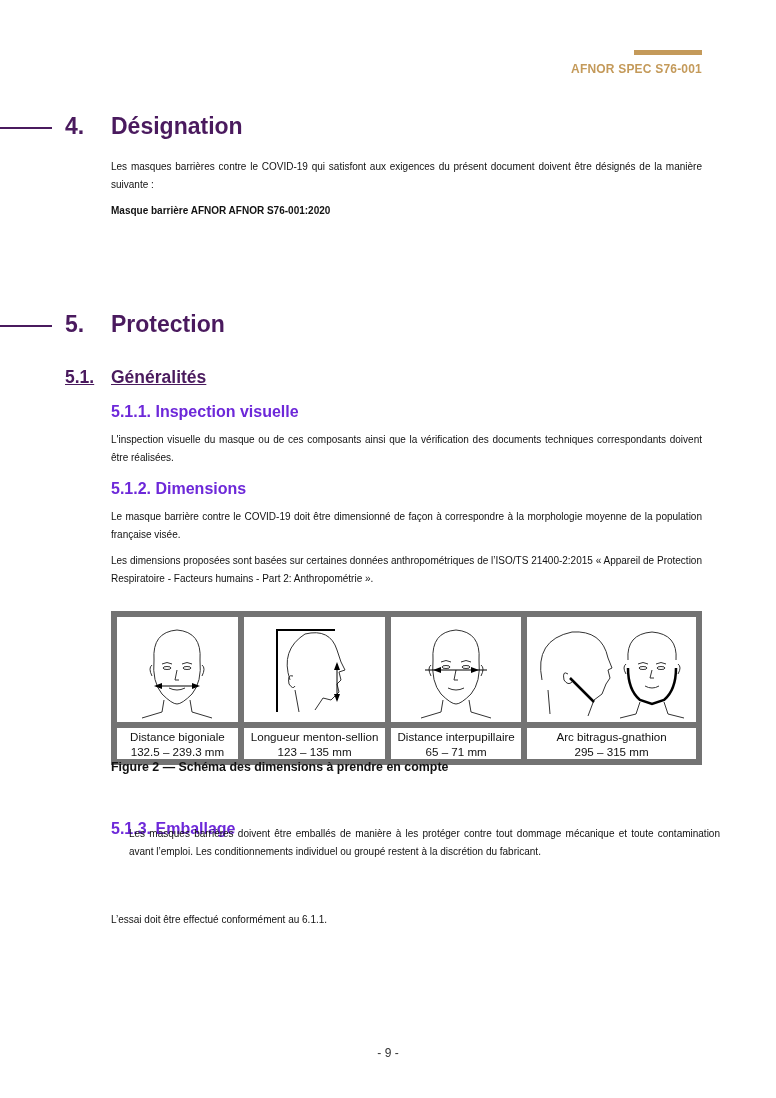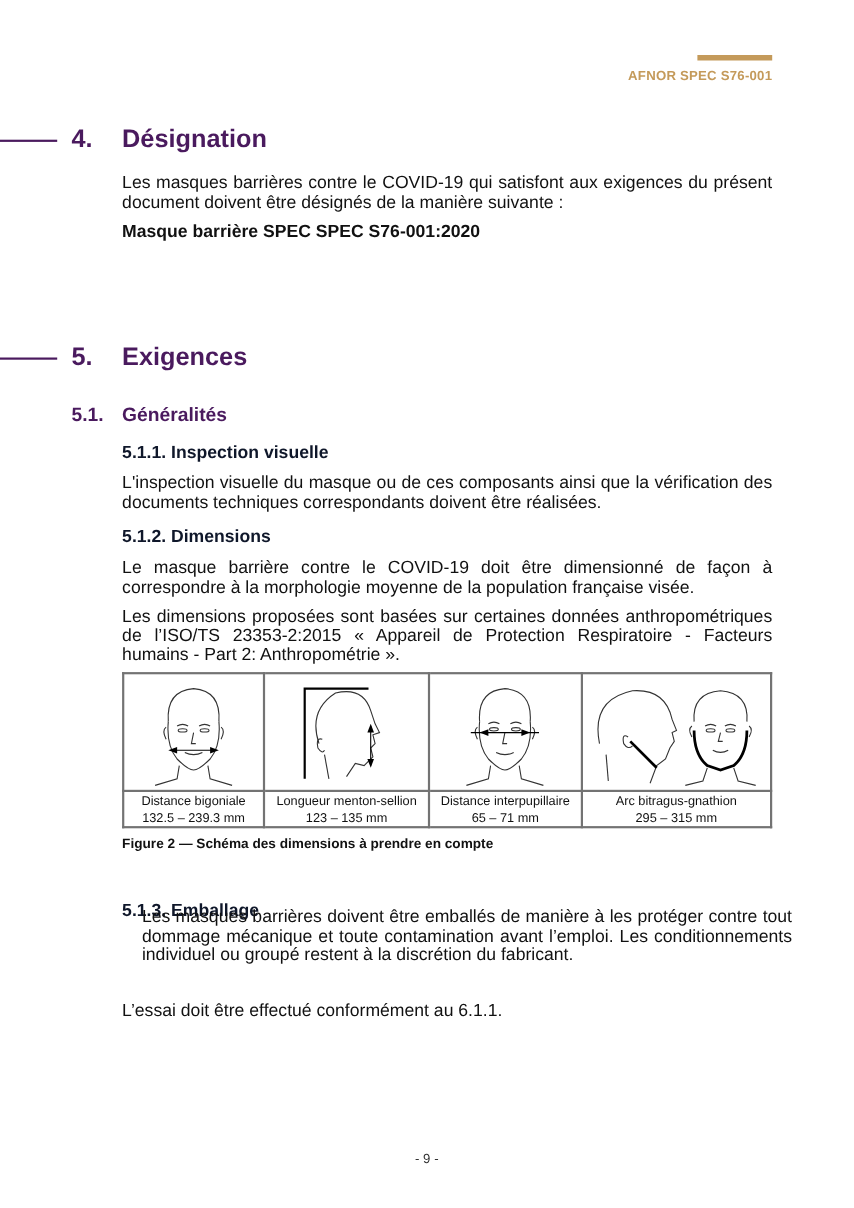--- a/index.html
+++ b/index.html
@@ -4,59 +4,59 @@
 <style>
   html, body { margin: 0; padding: 0; background: #ffffff; }
   body { width: 776px; height: 1098px; position: relative; overflow: hidden;
          font-family: "Liberation Sans", "DejaVu Sans", sans-serif; color: #111; }
   .hdr-bar { position: absolute; left: 634px; top: 50px; width: 68px; height: 5px; background: #c49a5a; }
   .hdr-ref { position: absolute; right: 74px; top: 62px; font-size: 12px; font-weight: bold; color: #c49a5a; letter-spacing: 0.2px; }
   .h1-rule { position: absolute; left: 0; width: 52px; height: 2px; background: #4a1a5e; }
   .h1-num, .h1-title { position: absolute; font-size: 23px; font-weight: bold; color: #4a1a5e; }
   .h1-num { left: 65px; }
   .h1-title { left: 111px; }
-  .h2-num, .h2-title { position: absolute; font-size: 17.5px; font-weight: bold; color: #4a1a5e; }
+  .h2-num, .h2-title { position: absolute; font-size: 17.5px; font-weight: bold; color: #4a1a5e; text-decoration: underline; }
   .h2-num { left: 65px; }
   .h2-title { left: 111px; }
-  .h3 { position: absolute; left: 111px; font-size: 16px; font-weight: bold; color: #0f172a; }
-  .para { position: absolute; left: 111px; width: 591px; font-size: 16px; line-height: 17.5px; text-align: justify; color: #111; }
+  .h3 { position: absolute; left: 111px; font-size: 16px; font-weight: bold; color: #6d28d9; }
+  .para { position: absolute; left: 111px; width: 591px; font-size: 10px; line-height: 17.5px; text-align: justify; color: #111; }
   .para.bold { font-weight: bold; }
   .fig-table { position: absolute; left: 111px; top: 611px; width: 591px; border-collapse: collapse; }
-  .fig-table td { border: 2px solid #737373; text-align: center; vertical-align: middle; padding: 0; }
+  .fig-table td { border: 6px solid #737373; text-align: center; vertical-align: middle; padding: 0; }
   .fig-table .img-cell { height: 105px; }
   .fig-table .cap-cell { height: 31px; font-size: 11.6px; line-height: 15px; color: #111; }
   .fig-caption { position: absolute; left: 111px; width: 591px; top: 760px; text-align: left; font-size: 12.4px; font-weight: bold; }
   .page-num { position: absolute; left: 0; width: 776px; top: 1046px; text-align: center; font-size: 12px; color: #333; }
   svg { display: block; margin: 0 auto; }
 </style>
 </head>
 <body>
 
 <div class="hdr-bar"></div>
 <div class="hdr-ref">AFNOR SPEC S76-001</div>
 
 <div class="h1-rule" style="top:127px;"></div>
 <div class="h1-num" style="top:113px;">4.</div>
 <div class="h1-title" style="top:113px;">Désignation</div>
 <div class="para" style="top:158px;">Les masques barrières contre le COVID-19 qui satisfont aux exigences du présent document doivent être désignés de la manière suivante :</div>
-<div class="para bold" style="top:202px;">Masque barrière SPEC SPEC S76-001:2020</div>
+<div class="para bold" style="top:202px;">Masque barrière AFNOR AFNOR S76-001:2020</div>
 
 <div class="h1-rule" style="top:325px;"></div>
 <div class="h1-num" style="top:311px;">5.</div>
-<div class="h1-title" style="top:311px;">Exigences</div>
+<div class="h1-title" style="top:311px;">Protection</div>
 
 <div class="h2-num" style="top:367px;">5.1.</div>
 <div class="h2-title" style="top:367px;">Généralités</div>
 
 <div class="h3" style="top:403px;">5.1.1. Inspection visuelle</div>
 <div class="para" style="top:431px;">L'inspection visuelle du masque ou de ces composants ainsi que la vérification des documents techniques correspondants doivent être réalisées.</div>
 
 <div class="h3" style="top:480px;">5.1.2. Dimensions</div>
 <div class="para" style="top:508px;">Le masque barrière contre le COVID-19 doit être dimensionné de façon à correspondre à la morphologie moyenne de la population française visée.</div>
-<div class="para" style="top:552px;">Les dimensions proposées sont basées sur certaines données anthropométriques de l’ISO/TS 23353-2:2015 « Appareil de Protection Respiratoire - Facteurs humains - Part 2: Anthropométrie ».</div>
+<div class="para" style="top:552px;">Les dimensions proposées sont basées sur certaines données anthropométriques de l’ISO/TS 21400-2:2015 « Appareil de Protection Respiratoire - Facteurs humains - Part 2: Anthropométrie ».</div>
 
 <table class="fig-table">
   <tbody>
       <tr>
     <td class="img-cell" style="width:128px;">
       <svg width="90" height="100" viewBox="0 0 90 100">
         <g fill="none" stroke="#333" stroke-width="1">
           <path d="M22 40 Q20 12 45 10 Q70 12 68 40"></path>
           <path d="M22 40 Q20 62 30 74 Q40 84 45 84 Q50 84 60 74 Q70 62 68 40"></path>
           <path d="M20 45 Q16 48 20 56"></path>

